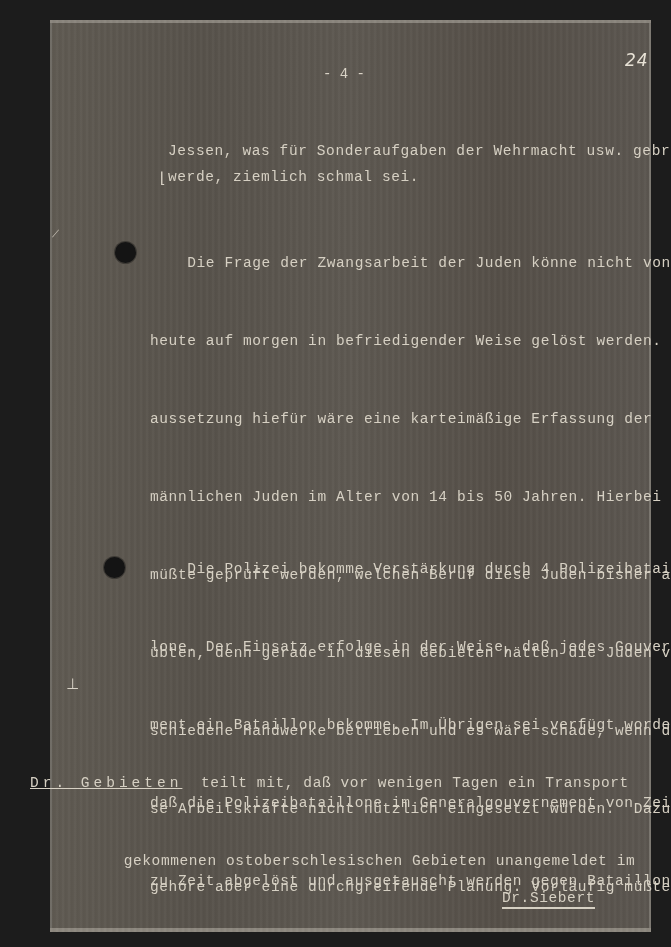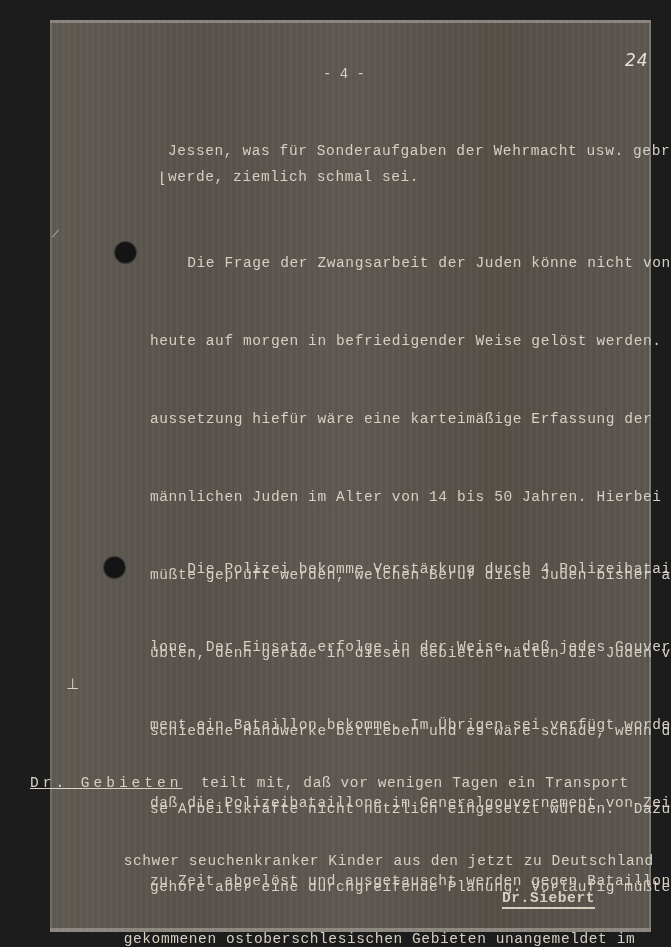--- a/index.html
+++ b/index.html
@@ -98,25 +98,24 @@
     <div>ment ein Bataillon bekomme. Im Übrigen sei verfügt worden,</div>
     <div>daß die Polizeibataillone im Generalgouvernement von Zeit</div>
     <div>zu Zeit abgelöst und ausgetauscht werden gegen Bataillone</div>
     <div>in der Heimat. Noch vor Weihnachten erfolge die Ablösung</div>
     
     
   </div>
 
   <div class="text" style="left:-20px; top:698px;">
     <div><span class="speaker">Dr. Gebieten</span><span>  teilt mit, daß vor wenigen Tagen ein Transport</span></div>
-    <div style="margin-left:10px">         schwer seuchenkranker Kinder aus den jetzt zu Deutschland</div>
     <div style="margin-left:10px">         gekommenen ostoberschlesischen Gebieten unangemeldet im</div>
     
     
     
   </div>
 
-  <div class="signature" style="left:452px; top:870px;font-weight:bold;">Dr.Siebert</div>
+  <div class="signature" style="left:452px; top:870px;">Dr.Siebert</div>
 
   <div class="mark" style="left:2px; top:208px; font-size:10px;">⟋</div>
   <div class="mark" style="left:110px; top:149px; font-size:15px;">⌊</div>
   <div class="mark" style="left:16px; top:655px; font-size:15px;">⊥</div>
 </div>
 
 </body></html>

